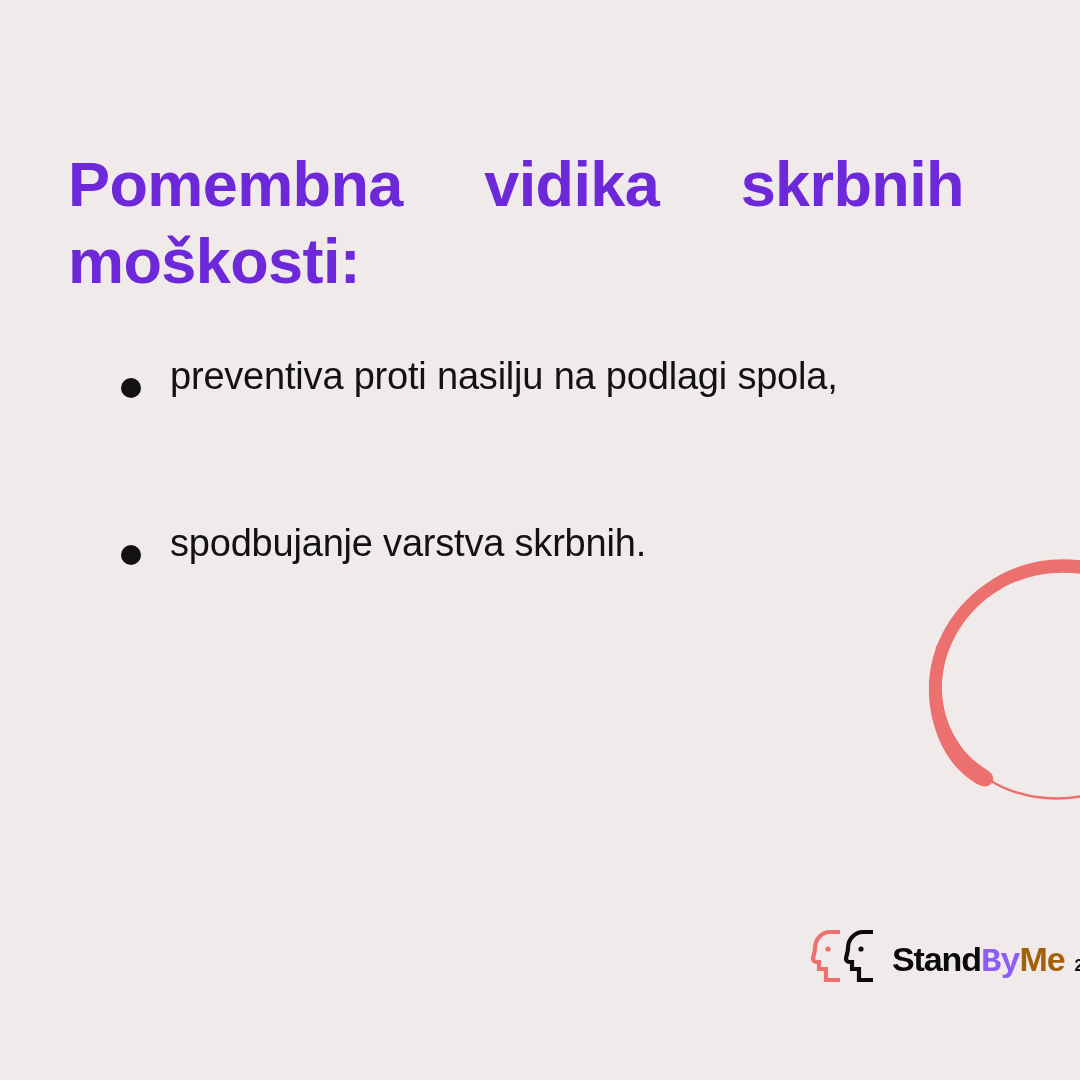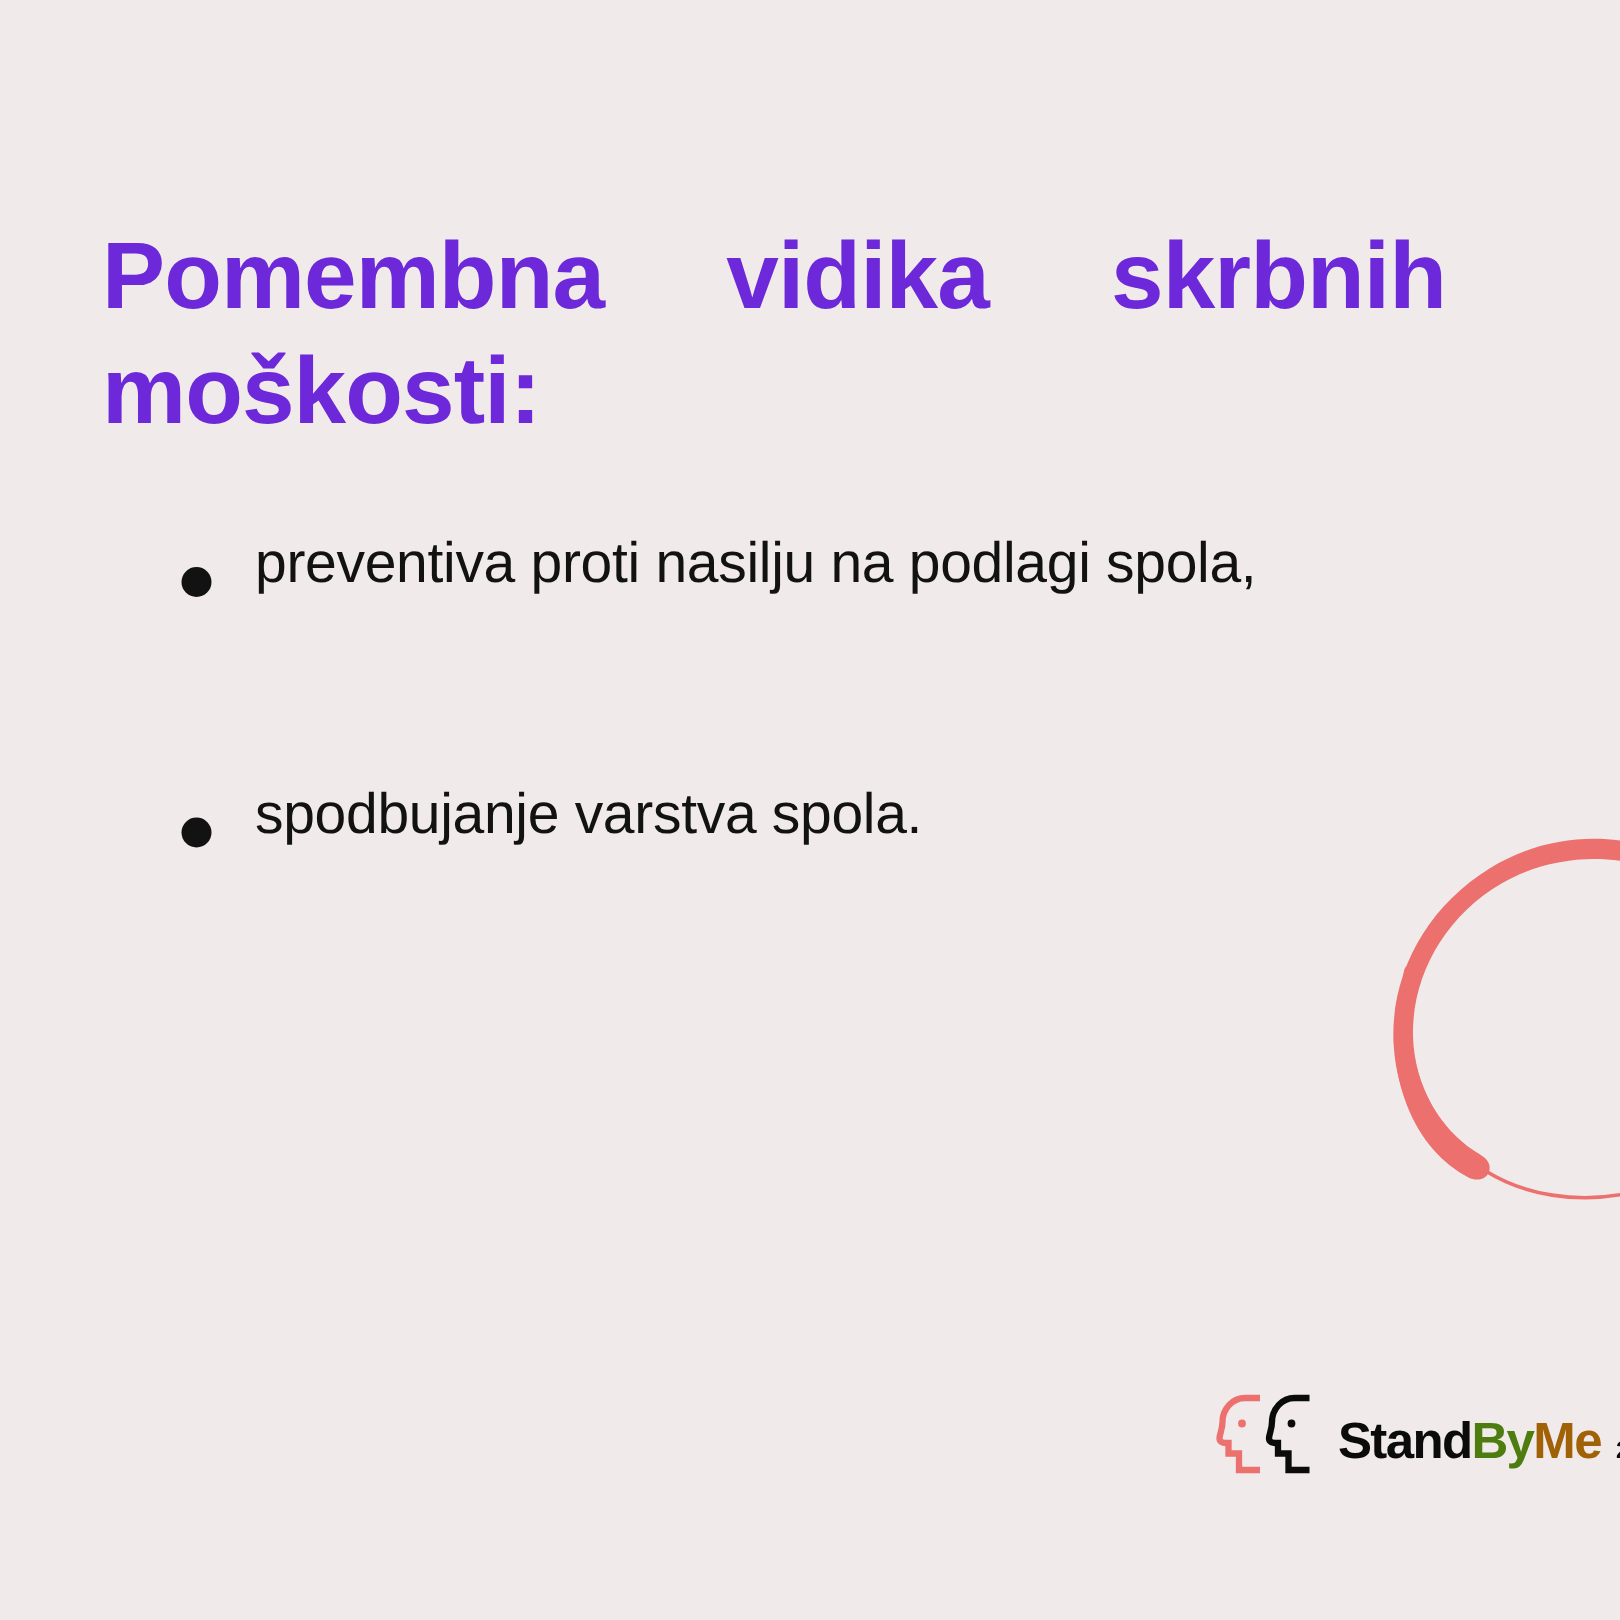--- a/index.html
+++ b/index.html
@@ -134,21 +134,21 @@
   .logo-line {
     display: flex;
     align-items: baseline;
     font-size: 34px;
     font-weight: 700;
     letter-spacing: -1.1px;
     color: #0B0B0B;
     white-space: nowrap;
   }
   .logo-stand { color: #0B0B0B; }
-  .logo-by { color: #4d7c0f; }
+  .logo-by { color: #8b5cf6; font-family: Liberation Mono, monospace; }
   .logo-me {
     color: #a16207;
     margin-left: 0;
   }
   .logo-version {
     font-size: 16px;
     font-weight: 700;
     color: #0B0B0B;
     letter-spacing: -0.3px;
     margin-left: 10px;
@@ -192,21 +192,21 @@
 
   <h1 class="headline">Pomembna vidika skrbnih moškosti:</h1>
 
   <ul class="bullets">
     <li class="bullet-item">
       <span class="bullet-dot"></span>
       <span class="bullet-text">preventiva proti nasilju na podlagi spola,</span>
     </li>
     <li class="bullet-item">
       <span class="bullet-dot"></span>
-      <span class="bullet-text">spodbujanje varstva spola.</span>
+      <span class="bullet-text">spodbujanje varstva skrbnih.</span>
     </li>
   </ul>
 
 
   <div class="logo">
     <svg class="logo-faces" viewBox="0 0 72 66" xmlns="http://www.w3.org/2000/svg" aria-hidden="true">
 
       <g stroke="#EC706D" stroke-width="4.2" fill="none" stroke-linejoin="miter" stroke-linecap="butt">
         <path d="M30 4 H20 C12 4, 5 11, 5 20 C5 25, 3 28, 3 31 C3 33, 5 34, 7 34 H9 V41 H16 V52 H30"></path>
       </g>

